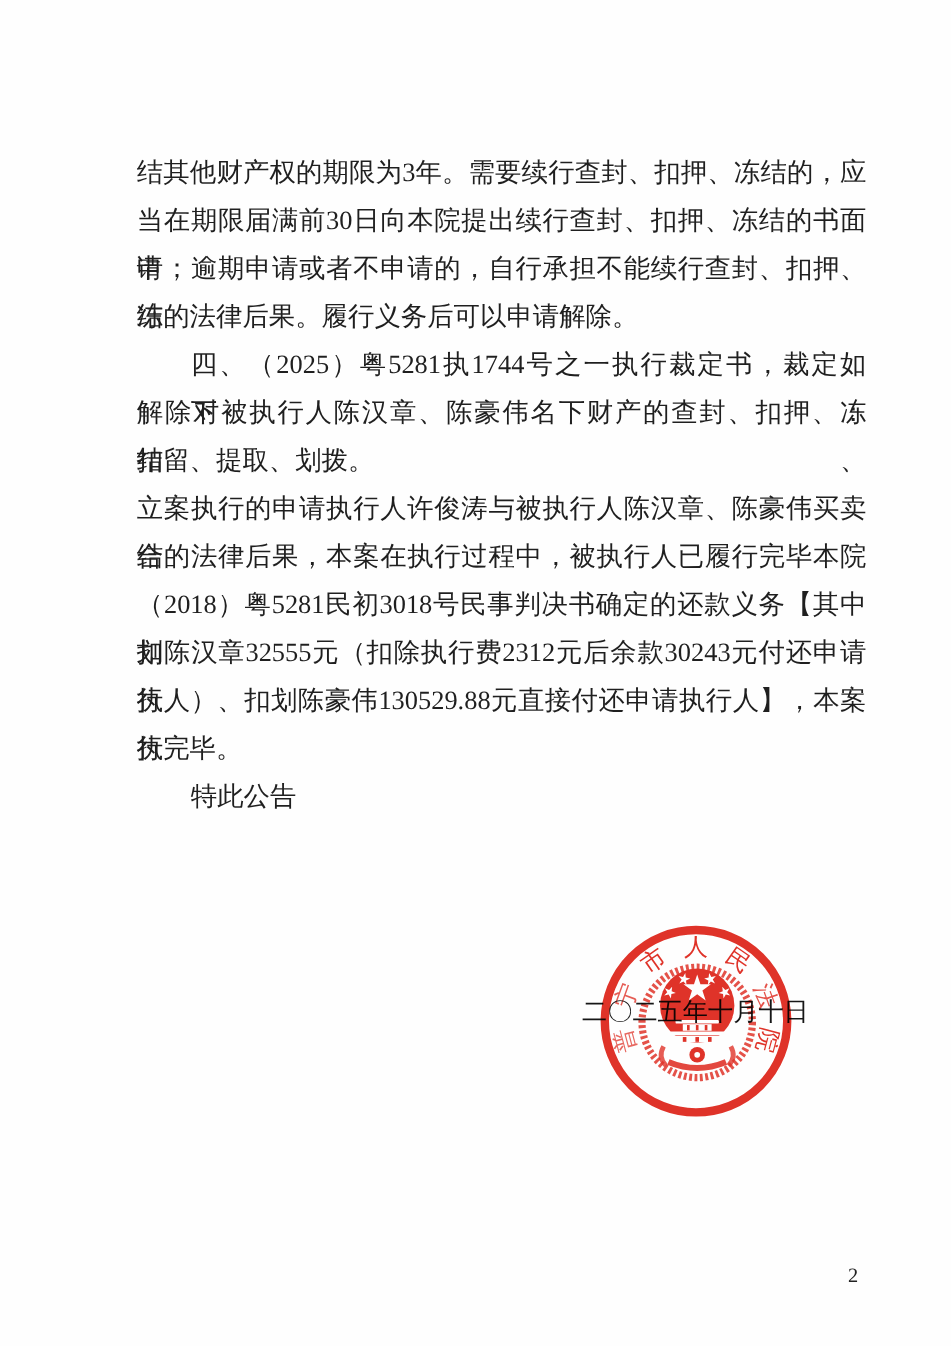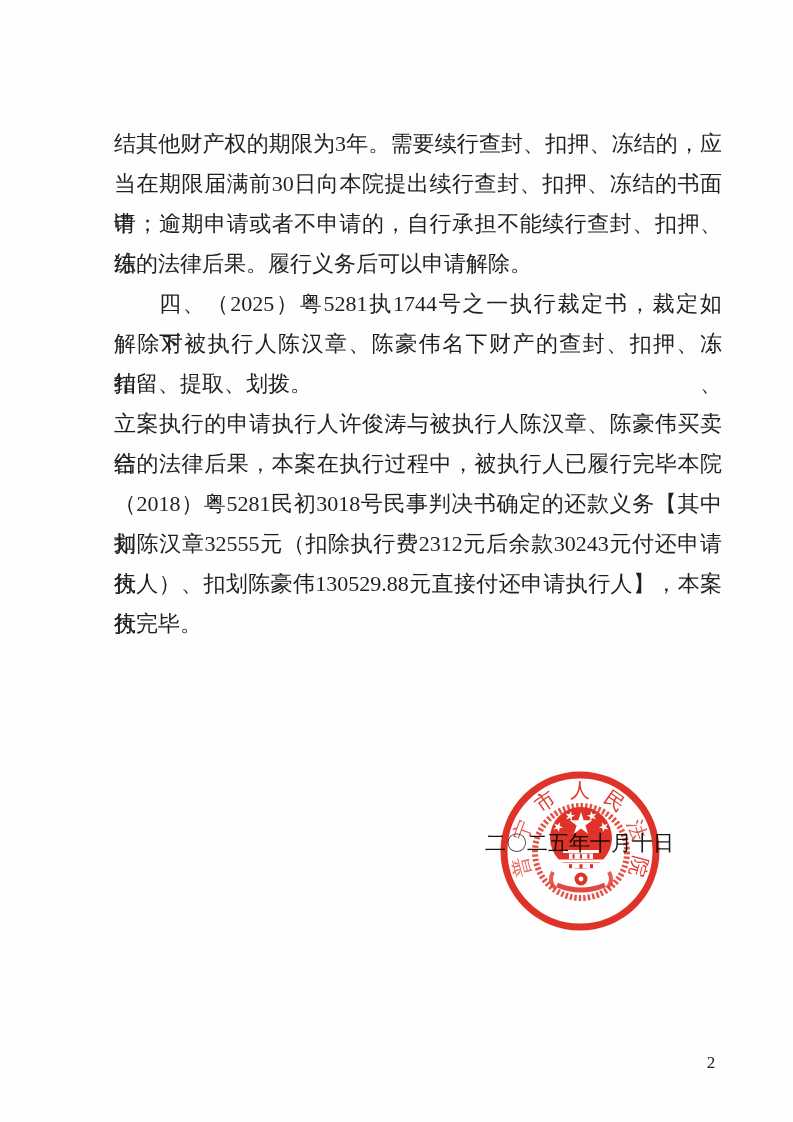--- a/index.html
+++ b/index.html
@@ -65,20 +65,21 @@
     <div class="line">结的法律后果。履行义务后可以申请解除。</div>
     <div class="line indent fill">四、（2025）粤5281执1744号之一执行裁定书，裁定如下：</div>
     <div class="line fill">解除对被执行人陈汉章、陈豪伟名下财产的查封、扣押、冻结、</div>
     <div class="line">扣留、提取、划拨。</div>
     <div class="line fill">立案执行的申请执行人许俊涛与被执行人陈汉章、陈豪伟买卖合</div>
     <div class="line fill">结的法律后果，本案在执行过程中，被执行人已履行完毕本院</div>
     <div class="line fill">（2018）粤5281民初3018号民事判决书确定的还款义务【其中扣</div>
     <div class="line fill">划陈汉章32555元（扣除执行费2312元后余款30243元付还申请执</div>
     <div class="line fill">行人）、扣划陈豪伟130529.88元直接付还申请执行人】，本案执</div>
     <div class="line">行完毕。</div>
+    <div class="line indent">特此公告</div>
   </div>
 
   <svg class="seal" viewBox="0 0 166 166" xmlns="http://www.w3.org/2000/svg">
     <defs>
       <path id="star" d="M0,-1 L0.2245,-0.309 L0.9511,-0.309 L0.3633,0.118 L0.5878,0.809 L0,0.382 L-0.5878,0.809 L-0.3633,0.118 L-0.9511,-0.309 L-0.2245,-0.309 Z" fill="#ffffff"></path>
     </defs>
 
     <circle cx="83" cy="83" r="76" fill="none" style="stroke:var(--seal-color)" stroke-width="7"></circle>
 
     <g>

